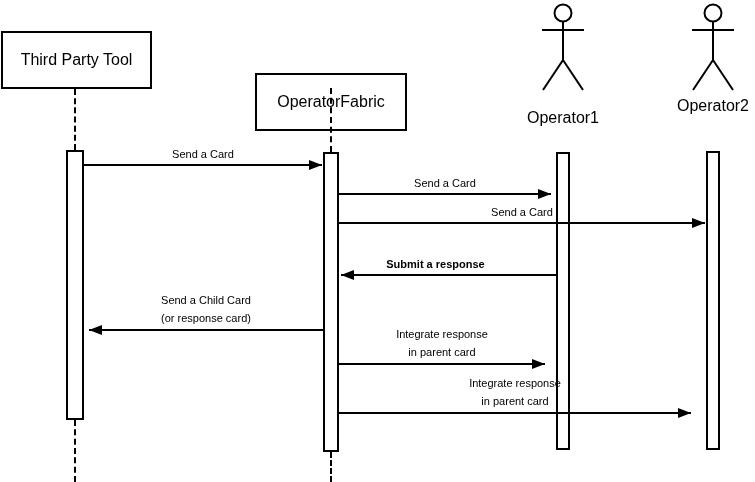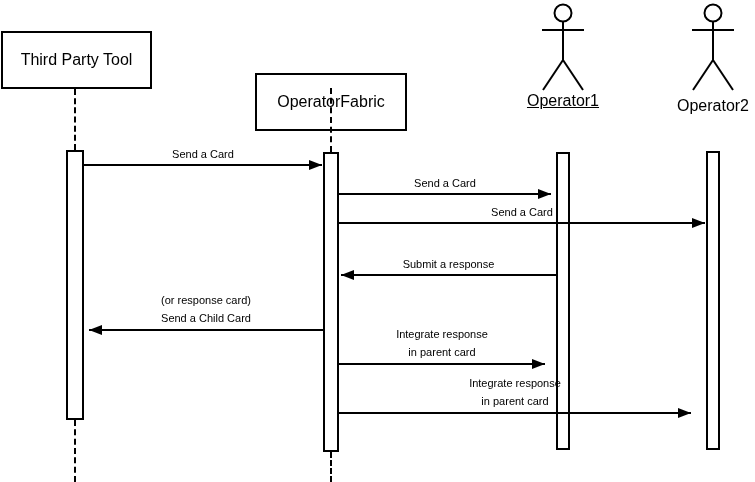--- a/index.html
+++ b/index.html
@@ -93,21 +93,21 @@
     <span>OperatorFabric</span>
   </div>
 
   <svg class="actor-svg" style="left:539px;top:3px;" width="48" height="90" viewBox="0 0 48 90">
     <circle cx="24" cy="10" r="8.5" fill="none" stroke="#000" stroke-width="2"></circle>
     <line x1="24" y1="18.5" x2="24" y2="57" stroke="#000" stroke-width="2"></line>
     <line x1="3" y1="27" x2="45" y2="27" stroke="#000" stroke-width="2"></line>
     <line x1="24" y1="57" x2="4" y2="87" stroke="#000" stroke-width="2"></line>
     <line x1="24" y1="57" x2="44" y2="87" stroke="#000" stroke-width="2"></line>
   </svg>
-  <div class="actor-label" style="left:513px;top:92px;text-decoration:underline;">Operator1</div>
+  <div class="actor-label" style="left:513px;top:109px;">Operator1</div>
 
   <svg class="actor-svg" style="left:689px;top:3px;" width="48" height="90" viewBox="0 0 48 90">
     <circle cx="24" cy="10" r="8.5" fill="none" stroke="#000" stroke-width="2"></circle>
     <line x1="24" y1="18.5" x2="24" y2="57" stroke="#000" stroke-width="2"></line>
     <line x1="3" y1="27" x2="45" y2="27" stroke="#000" stroke-width="2"></line>
     <line x1="24" y1="57" x2="4" y2="87" stroke="#000" stroke-width="2"></line>
     <line x1="24" y1="57" x2="44" y2="87" stroke="#000" stroke-width="2"></line>
   </svg>
   <div class="actor-label" style="left:663px;top:97px;">Operator2</div>
 
@@ -123,26 +123,26 @@
 
   <div class="msg-label" style="left:84px;top:145px;width:238px;">Send a Card</div>
   <div class="msg-line arrow-right" style="left:84px;top:164px;width:238px;"></div>
 
   <div class="msg-label" style="left:339px;top:174px;width:212px;">Send a Card</div>
   <div class="msg-line arrow-right" style="left:339px;top:193px;width:212px;"></div>
 
   <div class="msg-label" style="left:339px;top:203px;width:366px;">Send a Card</div>
   <div class="msg-line arrow-right" style="left:339px;top:222px;width:366px;"></div>
 
-  <div class="msg-label" style="left:341px;top:255px;width:215px;">Submit a response</div>
+  <div class="msg-label" style="left:328px;top:255px;width:215px;font-weight:bold;">Submit a response</div>
   <div class="msg-line arrow-left" style="left:341px;top:274px;width:215px;"></div>
 
   <div class="msg-label" style="left:89px;top:291px;width:234px;">
+    <div>Send a Child Card</div>
     <div>(or response card)</div>
-    <div>Send a Child Card</div>
   </div>
   <div class="msg-line arrow-left" style="left:89px;top:329px;width:234px;"></div>
 
   <div class="msg-label" style="left:339px;top:325px;width:206px;">
     <div>Integrate response</div>
     <div>in parent card</div>
   </div>
   <div class="msg-line arrow-right" style="left:339px;top:363px;width:206px;"></div>
 
   <div class="msg-label" style="left:339px;top:374px;width:352px;">

